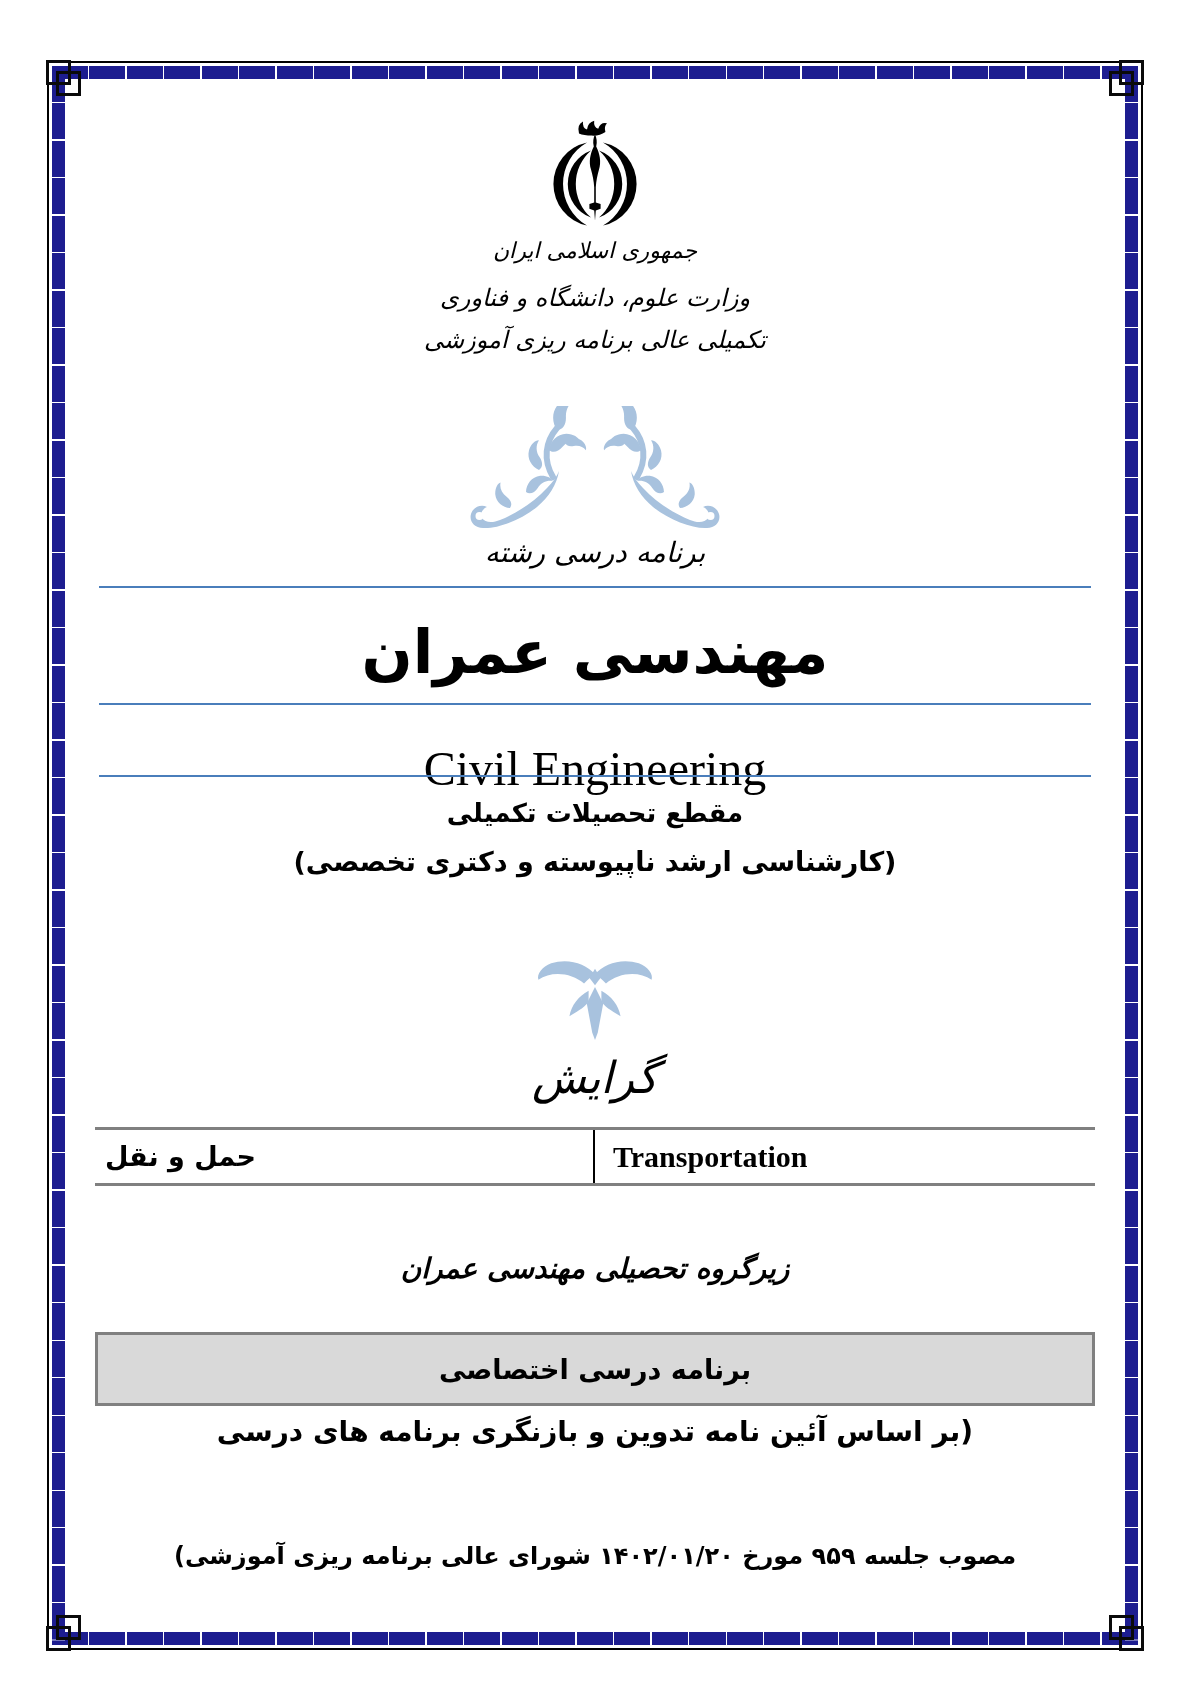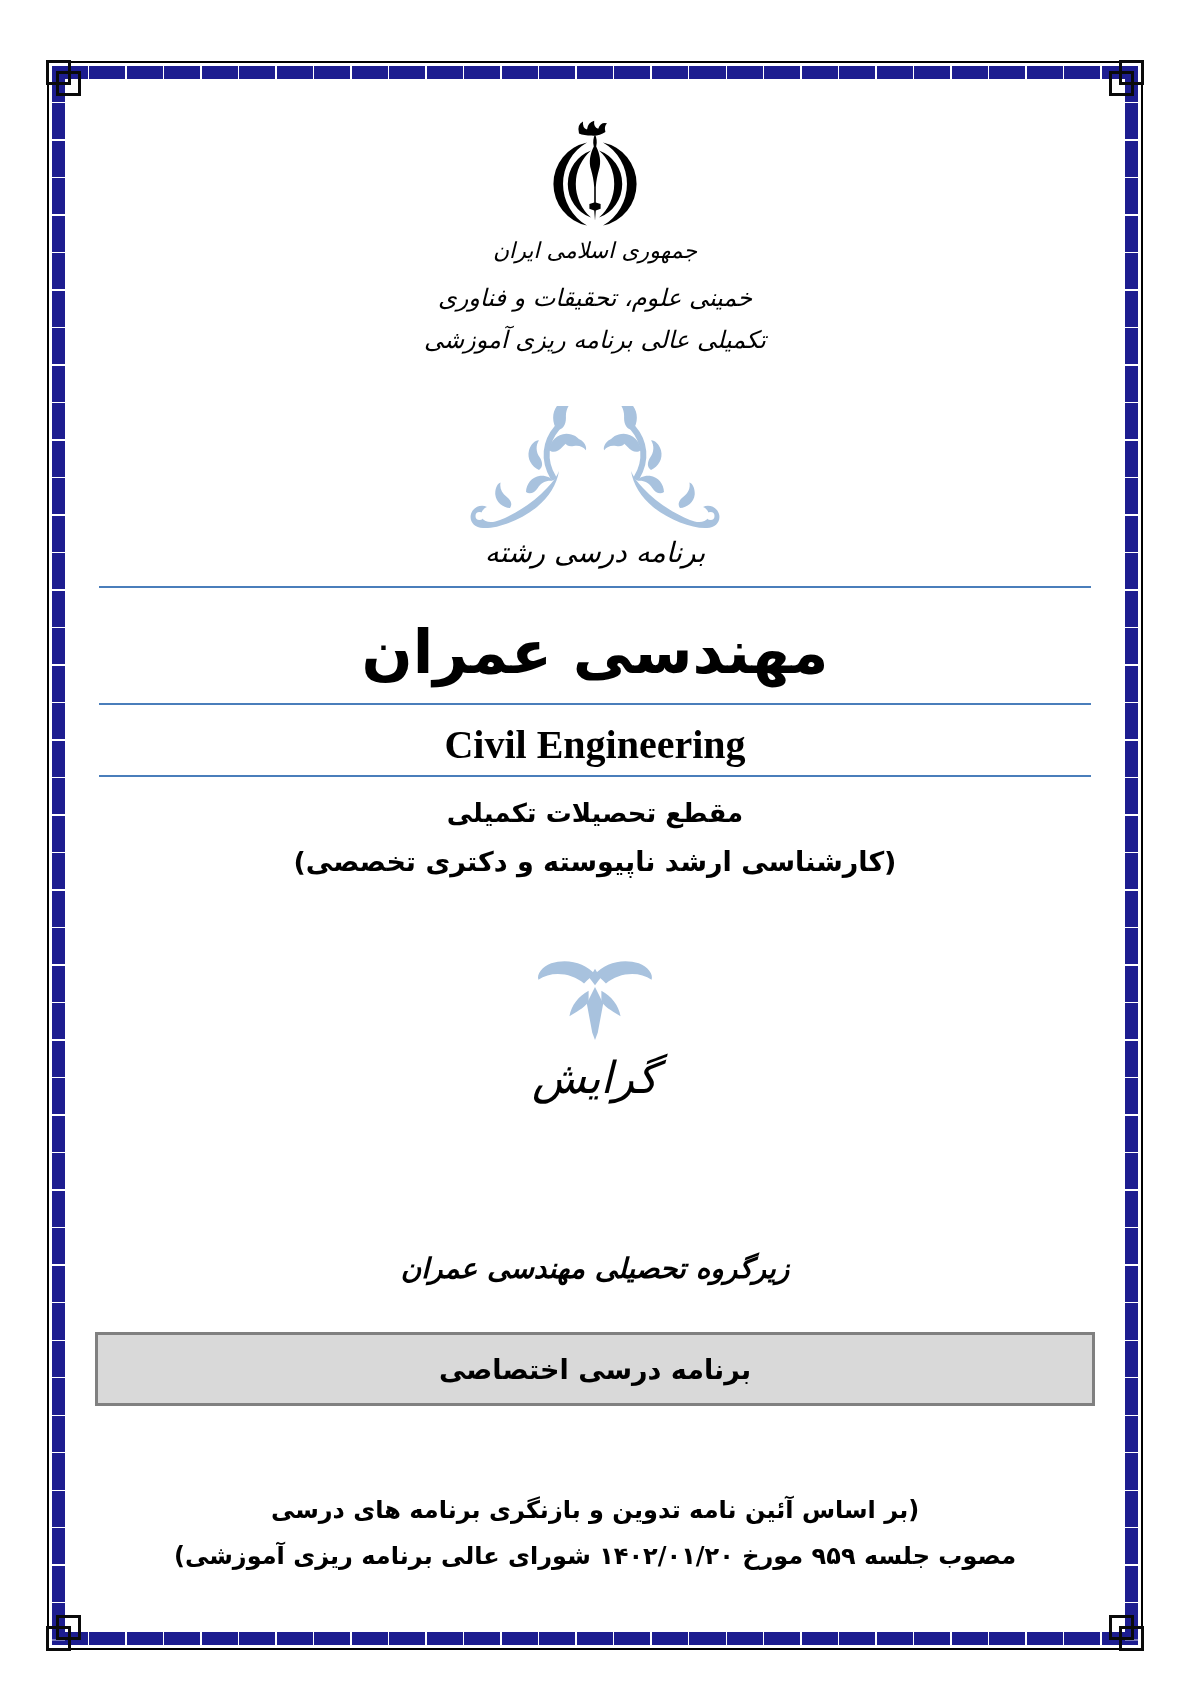--- a/index.html
+++ b/index.html
@@ -108,21 +108,21 @@
         <path d="M65,38 A44.9,44.9 0 0 1 65,122 A55.9,55.9 0 0 0 65,38 Z"></path>
 
         <path d="M70,28 A53.2,53.2 0 0 1 70,132 A60.1,60.1 0 0 0 70,28 Z"></path>
 
         <path d="M60,18 C62,22 63,27 61.5,33 C66,42 68,52 65,62 C63,69 61.5,76 61,84 L61,103 L67,105 L67,111 L61,113 L60,126 L59,113 L53,111 L53,105 L59,103 L59,84 C58.5,76 57,69 55,62 C52,52 54,42 58.5,33 C57,27 58,22 60,18 Z"></path>
       </g>
     </svg>
   </div>
 
   <div class="abs rtl nastaliq" style="top:224px;font-size:22px">جمهوری اسلامی ایران</div>
-  <div class="abs rtl nastaliq" style="top:270px;font-size:24px">خمینی علوم، تحقیقات و فناوری</div>
+  <div class="abs rtl nastaliq" style="top:270px;font-size:24px">وزارت علوم، دانشگاه و فناوری</div>
   <div class="abs rtl nastaliq" style="top:312px;font-size:24px">تکمیلی عالی برنامه ریزی آموزشی</div>
 
   <div class="abs" style="top:392px">
     <svg width="252" height="128" viewBox="0 0 252 128" aria-hidden="true">
       <defs>
         <path id="leaf" d="M0,0 C-4,-9 -2,-20 7,-26 C14,-30 21,-30 24,-27 C17,-25 12,-19 11,-11 C10,-4 6,1 0,0 Z"></path>
         <g id="flourish">
           <path fill="var(--ornament-blue)" d="M14,122 C5,122 0,115 2,108 C4,101 12,98 18,101 C13,103 11,108 13,112 C16,117 24,117 31,114 C48,107 65,96 78,82 C84,76 88,70 90,65 C88,78 80,91 68,101 C52,114 28,123 14,122 Z"></path>
           <circle cx="10.5" cy="110" r="4" fill="#ffffff"></circle>
           <path d="M84,71 C74,54 76,36 88,22" fill="none" stroke="var(--ornament-blue)" stroke-width="6" stroke-linecap="round"></path>
@@ -140,21 +140,21 @@
   </div>
 
   <div class="abs rtl nastaliq" style="top:522px;font-size:28px">برنامه درسی رشته</div>
 
   <div class="rule" style="top:572px"></div>
 
   <div class="abs rtl fa-bold" style="top:588px;font-size:60px;line-height:100px">مهندسی عمران</div>
 
   <div class="rule" style="top:689px"></div>
 
-  <div class="abs serif" style="top:700px;font-size:40px;line-height:62px;font-weight:bold">Civil Engineering</div>
+  <div class="abs serif" style="top:724px;font-size:48px;line-height:62px;font-weight:normal">Civil Engineering</div>
 
   <div class="rule" style="top:761px"></div>
 
   <div class="abs rtl fa-bold" style="top:832px;font-size:27px">(کارشناسی ارشد ناپیوسته و دکتری تخصصی)</div>
   <div class="abs rtl fa-bold" style="top:784px;font-size:26px">مقطع تحصیلات تکمیلی</div>
 
   <div class="abs" style="top:942px">
     <svg width="130" height="84" viewBox="0 0 140 92" aria-hidden="true">
       <g fill="var(--ornament-blue)">
         <path d="M70,20 C60,8 40,2 22,8 C12,12 6,20 8,26 C22,16 44,18 58,30 C62,26 66,22 70,20 Z"></path>
@@ -162,22 +162,26 @@
         <path d="M70,14 L76,24 L70,32 L64,24 Z"></path>
         <path d="M70,34 L79,52 L73,84 L70,92 L67,84 L61,52 Z"></path>
         <path d="M63,38 C52,44 44,54 42,66 C49,61 57,58 63,50 Z"></path>
         <path d="M77,38 C88,44 96,54 98,66 C91,61 83,58 77,50 Z"></path>
       </g>
     </svg>
   </div>
 
   <div class="abs rtl nastaliq" style="top:1038px;font-size:44px">گرایش</div>
 
+  <div class="orientation-table">
+    <div class="cell-fa rtl">حمل و نقل</div>
+    <div class="cell-en">Transportation</div>
+  </div>
 
   <div class="abs rtl nastaliq fa-bold" style="top:1238px;font-size:28px">زیرگروه تحصیلی مهندسی عمران</div>
 
   <div class="banner rtl">برنامه درسی اختصاصی</div>
 
 
-  <div class="abs rtl fa-bold" style="top:1482px;font-size:24px">(بر اساس آئین نامه تدوین و بازنگری برنامه های درسی</div>
+  <div class="abs rtl fa-bold" style="top:1401px;font-size:28px">(بر اساس آئین نامه تدوین و بازنگری برنامه های درسی</div>
   <div class="abs rtl fa-bold" style="top:1528px;font-size:24px">مصوب جلسه ۹۵۹ مورخ ۱۴۰۲/۰۱/۲۰ شورای عالی برنامه ریزی آموزشی)</div>
 
 </div>
 
 </body></html>

